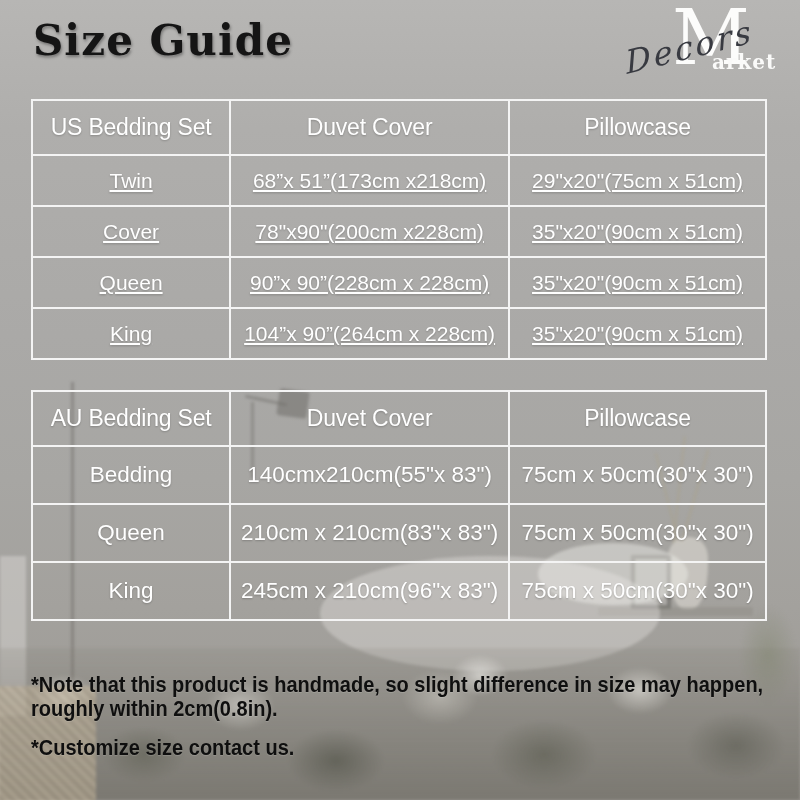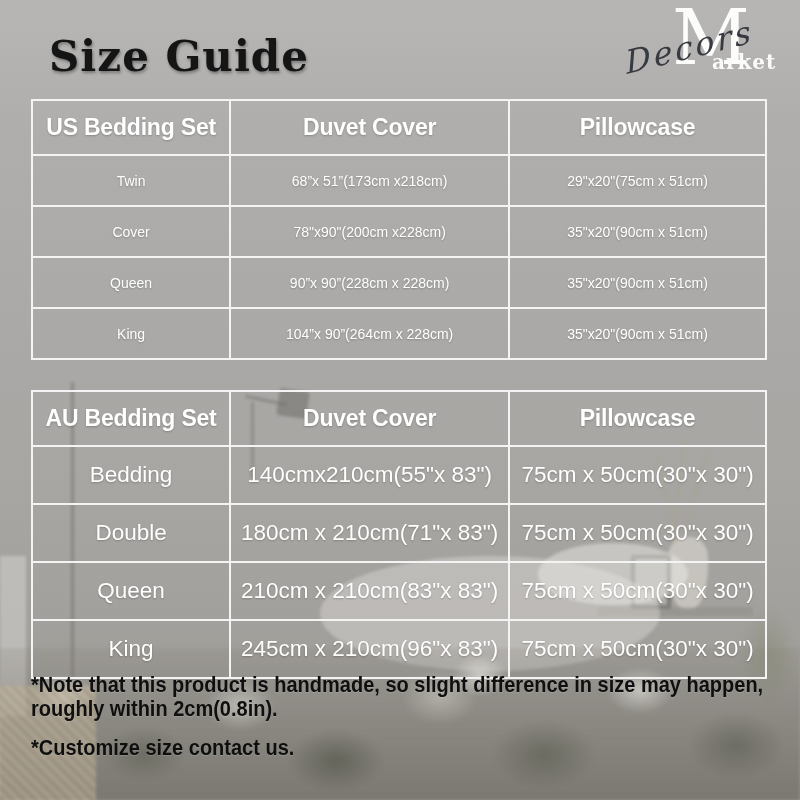--- a/index.html
+++ b/index.html
@@ -32,38 +32,38 @@
       radial-gradient(60px 40px at 18% 70%,rgba(84,86,72,.45),rgba(84,86,72,0) 70%),
       radial-gradient(50px 36px at 30% 38%,rgba(240,238,232,.45),rgba(240,238,232,0) 70%),
       radial-gradient(70px 45px at 42% 74%,rgba(70,72,60,.5),rgba(70,72,60,0) 70%),
       radial-gradient(55px 40px at 55% 32%,rgba(226,223,215,.4),rgba(226,223,215,0) 70%),
       radial-gradient(40px 30px at 60% 18%,rgba(250,249,245,.55),rgba(250,249,245,0) 70%),
       radial-gradient(75px 50px at 68% 70%,rgba(78,80,66,.45),rgba(78,80,66,0) 70%),
       radial-gradient(48px 34px at 80% 28%,rgba(246,244,238,.5),rgba(246,244,238,0) 70%),
       radial-gradient(70px 48px at 92% 64%,rgba(72,74,62,.4),rgba(72,74,62,0) 70%),
       linear-gradient(180deg,rgba(130,127,118,.18),rgba(92,90,82,.5));}
   
-  .page-title{position:absolute;left:33px;top:16px;margin:16px;
+  .page-title{position:absolute;left:33px;top:16px;margin:0;
       font-family:"DejaVu Serif",serif;font-weight:700;font-size:42px;letter-spacing:1px;
       color:#151515;text-shadow:1px 2px 3px rgba(0,0,0,.35);}
   .logo{position:absolute;top:12px;right:28px;width:150px;height:76px;}
   .logo-m{position:absolute;left:50px;top:-12px;font-family:"DejaVu Serif",serif;font-size:76px;line-height:1;color:#fcfcfb;}
   .logo-script{position:absolute;left:2px;top:16px;font-family:"DejaVu Serif",serif;font-style:italic;font-weight:500;
       font-size:32px;color:#383a41;letter-spacing:3px;transform:rotate(-14deg) skewX(-8deg);}
   .logo-rest{position:absolute;left:90px;top:38px;font-family:"DejaVu Serif",serif;font-weight:700;font-size:20px;
       color:#fafaf9;letter-spacing:1px;}
   
   .size-table{position:absolute;left:31px;width:736px;border-collapse:collapse;table-layout:fixed;
       color:#ffffff;text-align:center;}
   .size-table th,.size-table td{border:2px solid #f4f4f4;overflow:hidden;white-space:nowrap;
       text-shadow:0 1px 2px rgba(0,0,0,.22);}
-  .size-table th{font-size:23px;font-weight:700;letter-spacing:-0.2px;height:51px;}
+  .size-table th{font-size:23px;font-weight:400;letter-spacing:-0.2px;height:51px;}
   .size-table td{font-weight:400;}
   .us-table{top:99px;}
-  .us-table td{font-size:14px;height:47px;}
+  .us-table td{font-size:21px;height:47px;text-decoration:underline;}
   .au-table{top:390px;}
   .au-table td{font-size:22.5px;height:54px;}
   col.c1{width:27%;} col.c2{width:38%;} col.c3{width:35%;}
   
   .notes{position:absolute;left:31px;top:674px;width:769px;color:#0f0f0f;
       font-weight:700;font-size:21.5px;line-height:1.1;transform:scaleX(.93);transform-origin:left top;
       text-shadow:0 1px 1px rgba(255,255,255,.15);}
   .notes p{margin:0;white-space:nowrap;}
   .notes .gap{margin-top:16px;}
 </style>
@@ -149,25 +149,20 @@
         <th>Pillowcase</th>
       </tr>
     </thead>
     <tbody>
       <tr>
         <td>Bedding</td>
         <td>140cmx210cm(55"x 83")</td>
         <td>75cm x 50cm(30"x 30")</td>
       </tr>
       <tr>
-        <td>Double</td>
-        <td>180cm x 210cm(71"x 83")</td>
-        <td>75cm x 50cm(30"x 30")</td>
-      </tr>
-      <tr>
         <td>Queen</td>
         <td>210cm x 210cm(83"x 83")</td>
         <td>75cm x 50cm(30"x 30")</td>
       </tr>
       <tr>
         <td>King</td>
         <td>245cm x 210cm(96"x 83")</td>
         <td>75cm x 50cm(30"x 30")</td>
       </tr>
     </tbody>

